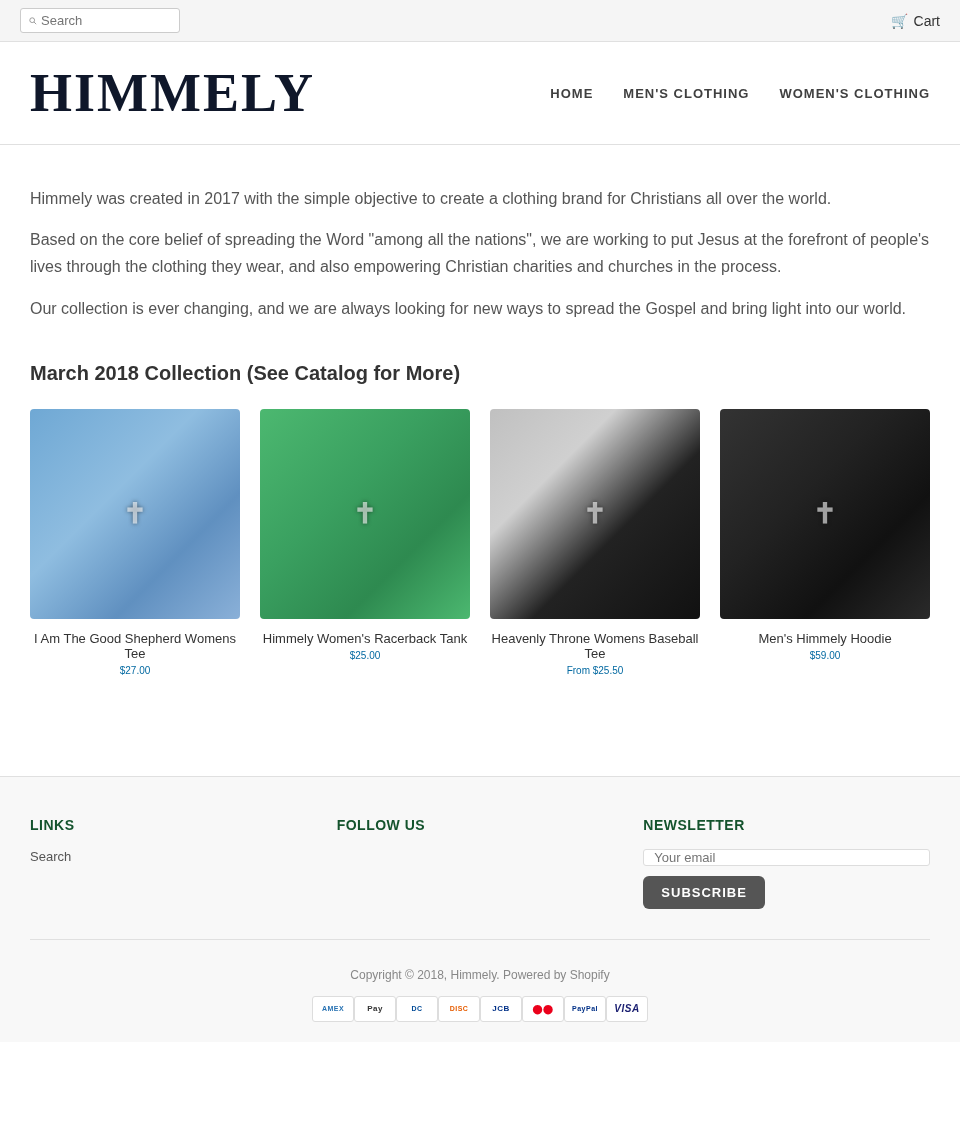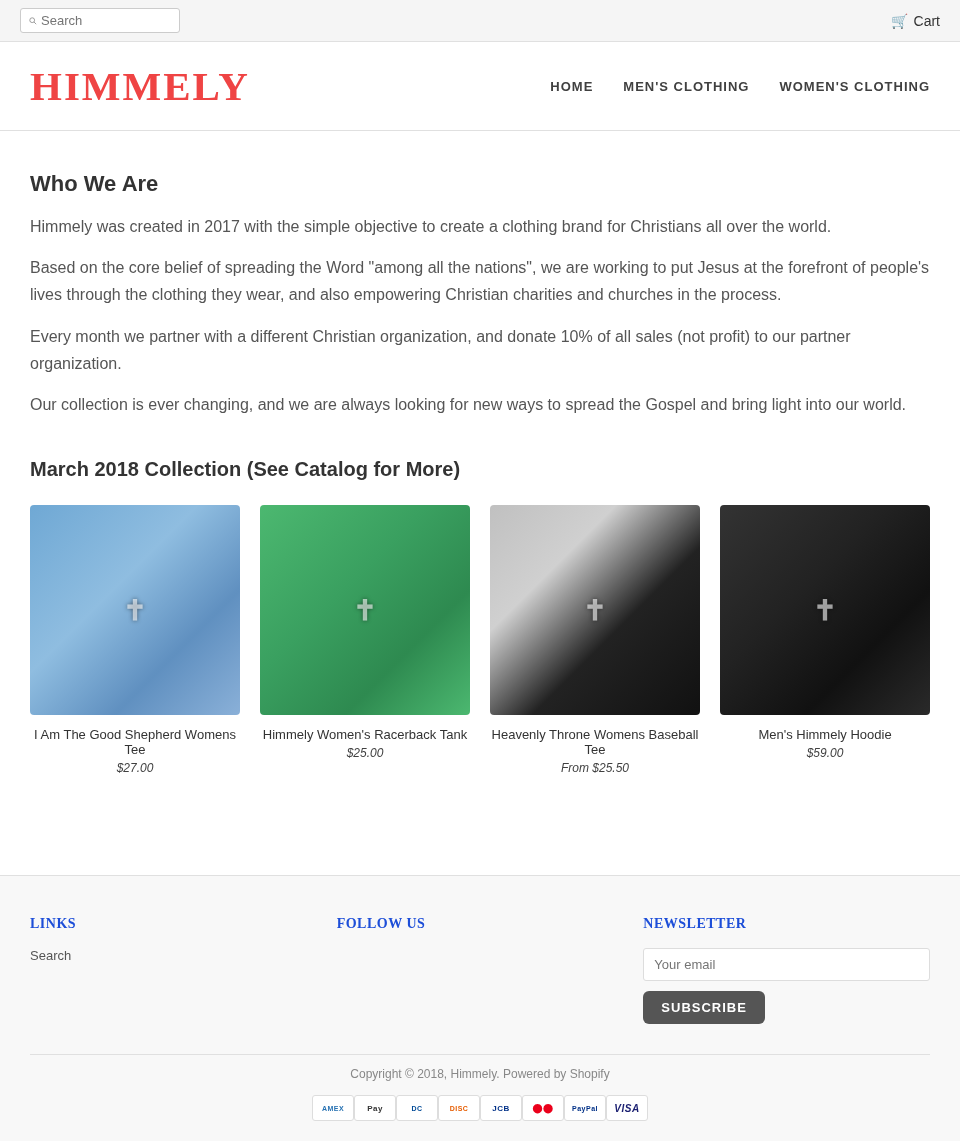--- a/index.html
+++ b/index.html
@@ -43,24 +43,24 @@
     
     .site-header {
       display: flex;
       align-items: center;
       justify-content: space-between;
       padding: 20px 30px;
       background: #fff;
       border-bottom: 1px solid #e0e0e0;
     }
     .logo-text {
-      font-size: 41px;
+      font-size: 54px;
       font-weight: 900;
       letter-spacing: 2px;
-      color: #ef4444;
+      color: #0f172a;
       font-family: 'Georgia', serif;
     }
     .main-nav {
       display: flex;
       gap: 30px;
       align-items: center;
     }
     .nav-link {
       text-decoration: none;
       color: #404040;
@@ -142,64 +142,62 @@
       text-shadow: 0 0 4px rgba(0,0,0,0.5);
     }
 
     .product-name {
       font-size: 13px;
       color: #333;
       margin-bottom: 4px;
       font-weight: 500;
     }
     .product-price {
-      font-size: 12px;
-      color: #404040;
-      font-style: italic;
+      font-size: 10px;
+      color: #0369a1;
     }
 
     
     .site-footer {
       background: #f8f8f8;
       border-top: 1px solid #e0e0e0;
       padding: 40px 30px 20px;
       margin-top: 60px;
     }
     .footer-columns {
       display: grid;
       grid-template-columns: 1fr 1fr 1fr;
       gap: 20px;
       max-width: 960px;
       margin: 0 auto;
     }
     .footer-col h3 {
       font-size: 14px;
       font-weight: bold;
       margin-bottom: 16px;
-      color: #1d4ed8;
+      color: #14532d;
       text-transform: uppercase;
       letter-spacing: 0.5px;
-      font-family: Liberation Serif, serif;
     }
     .footer-link {
       display: block;
       text-decoration: none;
       color: #555;
       font-size: 13px;
       margin-bottom: 8px;
     }
     .newsletter-desc {
       font-size: 13px;
       color: #555;
       margin-bottom: 12px;
       line-height: 1.5;
     }
     .email-input {
       width: 100%;
-      padding: 8px 10px;
+      padding: 0 10px;
       border: 1px solid #ddd;
       border-radius: 3px;
       font-size: 13px;
       margin-bottom: 10px;
       outline: none;
       color: #aaa;
     }
     .subscribe-btn {
       background: #555;
       color: #fff;
@@ -209,21 +207,21 @@
       font-weight: bold;
       letter-spacing: 1px;
       cursor: pointer;
       border-radius: 6px;
     }
 
     .footer-bottom {
       max-width: 960px;
       margin: 30px auto 0;
       border-top: 1px solid #e0e0e0;
-      padding-top: 12px;
+      padding-top: 28px;
       text-align: center;
     }
     .copyright {
       font-size: 12px;
       color: #888;
       margin-bottom: 14px;
     }
     .payment-icons {
       display: flex;
       justify-content: center;
@@ -274,24 +272,22 @@
   <nav class="main-nav">
     <a href="#" class="nav-link">HOME</a>
     <a href="#" class="nav-link">MEN'S CLOTHING</a>
     <a href="#" class="nav-link">WOMEN'S CLOTHING</a>
   </nav>
 </header>
 
 <div class="main-content">
 
   <section class="who-we-are">
-    <h2>Who We Are</h2>
     <p>Himmely was created in 2017 with the simple objective to create a clothing brand for Christians all over the world.</p>
     <p>Based on the core belief of spreading the Word "among all the nations", we are working to put Jesus at the forefront of people's lives through the clothing they wear, and also empowering Christian charities and churches in the process.</p>
-    <p>Every month we partner with a different Christian organization, and donate 10% of all sales (not profit) to our partner organization.</p>
     <p>Our collection is ever changing, and we are always looking for new ways to spread the Gospel and bring light into our world.</p>
   </section>
 
   <section class="collection-section">
     <h2 class="collection-title">March 2018 Collection (See Catalog for More)</h2>
     <div class="products-grid">
 
       <div class="product-card">
         <div class="product-img-placeholder product-img-1">
           <div class="product-img-inner">

